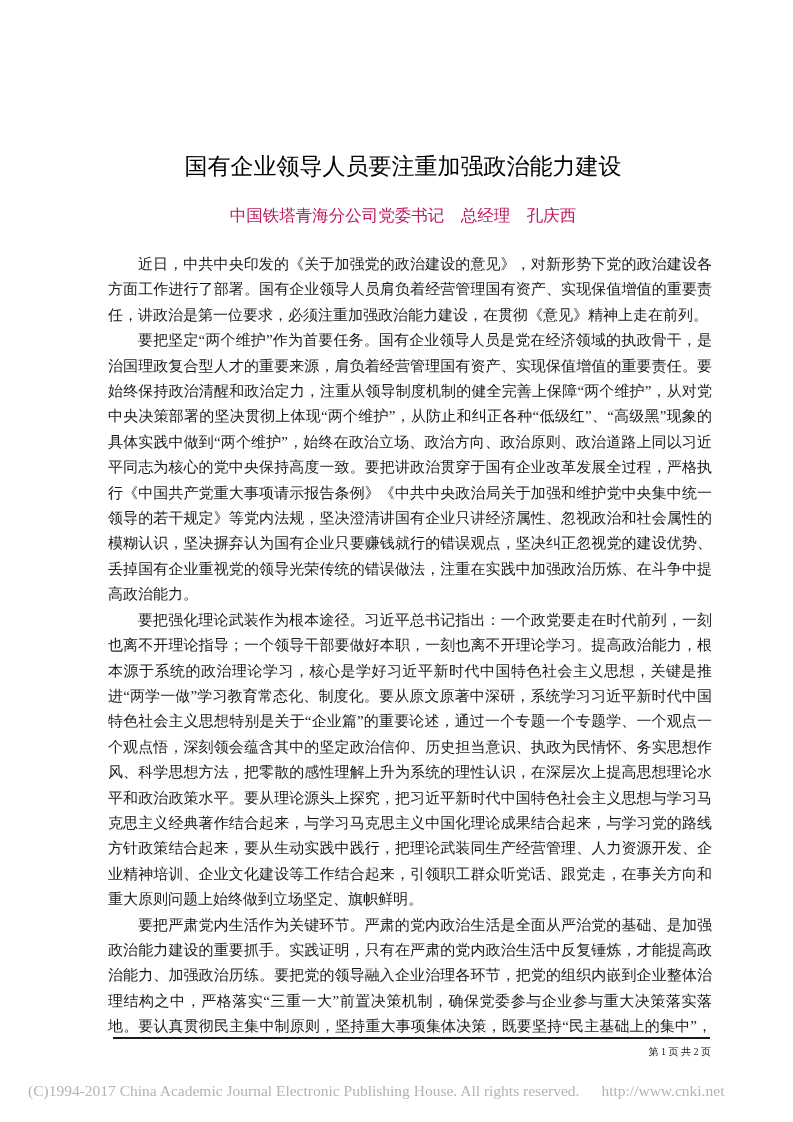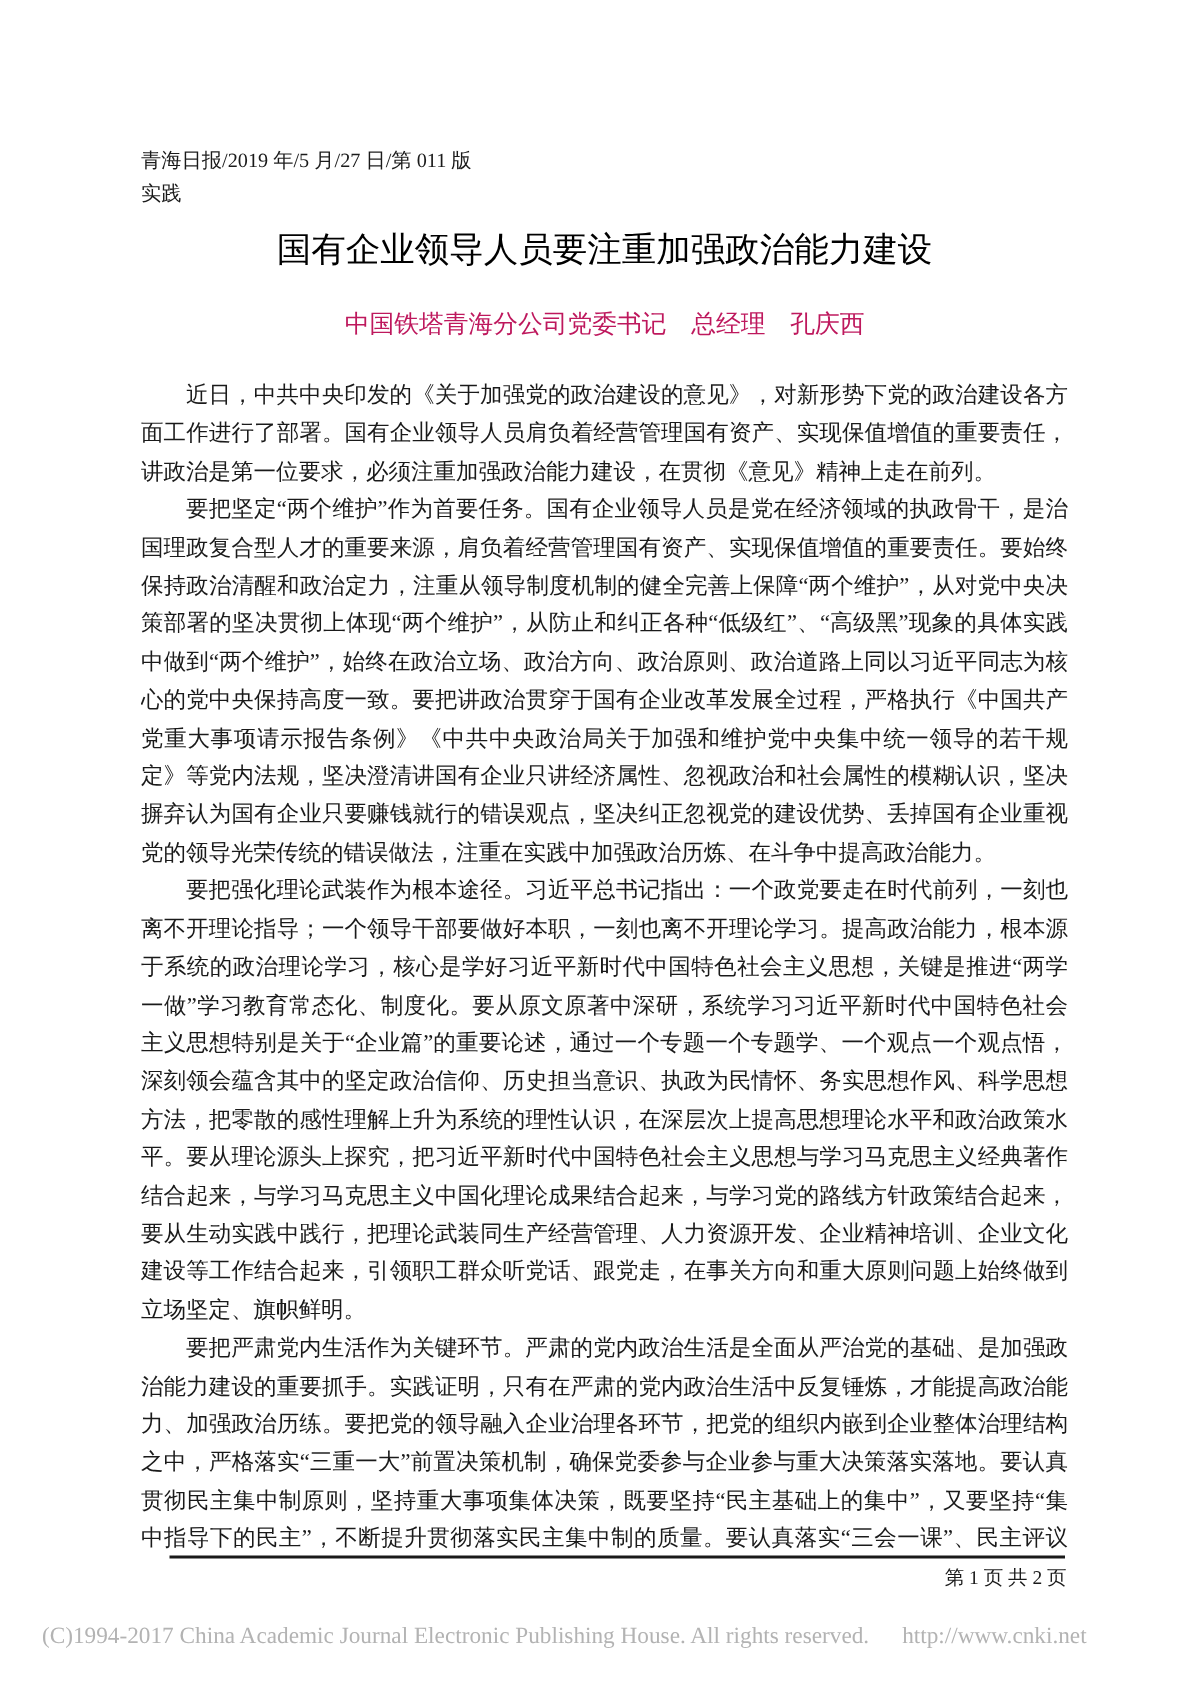--- a/index.html
+++ b/index.html
@@ -43,21 +43,21 @@
     left: 94px;
     right: 81px;
     top: 204px;
     text-align: center;
     font-size: 16.5px;
     line-height: 24px;
     color: #be185d;
   }
   .article-body {
     position: absolute;
-    left: 94px;
+    left: 108px;
     right: 81px;
     top: 252px;
     height: 782px;
     overflow: hidden;
     font-size: 15px;
     line-height: 25.4px;
     text-align: justify;
     color: #1a1a1a;
   }
   .article-body p {
@@ -69,21 +69,21 @@
     left: 113px;
     top: 1037px;
     width: 597px;
     height: 0;
     border-top: 2px solid #1a1a1a;
   }
   .page-indicator {
     position: absolute;
     right: 82px;
     top: 1043px;
-    font-size: 13px;
+    font-size: 10px;
     line-height: 18px;
     color: #1a1a1a;
     white-space: nowrap;
   }
   .copyright-line {
     position: absolute;
     left: 28px;
     top: 1081px;
     font-size: 15.5px;
     line-height: 20px;
@@ -93,24 +93,20 @@
   .copyright-line .copyright-url {
     margin-left: 22px;
     margin-top: 32px;
   }
 </style>
 </head>
 <body>
 
 <div class="page">
 
-  <div class="header-meta">
-    <div>青海日报/2019 年/5 月/27 日/第 011 版</div>
-    <div>实践</div>
-  </div>
 
   <h1 class="article-title">国有企业领导人员要注重加强政治能力建设</h1>
 
   <div class="article-byline">中国铁塔青海分公司党委书记　总经理　孔庆西</div>
 
   <div class="article-body">
     <p>近日，中共中央印发的《关于加强党的政治建设的意见》，对新形势下党的政治建设各方面工作进行了部署。国有企业领导人员肩负着经营管理国有资产、实现保值增值的重要责任，讲政治是第一位要求，必须注重加强政治能力建设，在贯彻《意见》精神上走在前列。</p>
     <p>要把坚定“两个维护”作为首要任务。国有企业领导人员是党在经济领域的执政骨干，是治国理政复合型人才的重要来源，肩负着经营管理国有资产、实现保值增值的重要责任。要始终保持政治清醒和政治定力，注重从领导制度机制的健全完善上保障“两个维护”，从对党中央决策部署的坚决贯彻上体现“两个维护”，从防止和纠正各种“低级红”、“高级黑”现象的具体实践中做到“两个维护”，始终在政治立场、政治方向、政治原则、政治道路上同以习近平同志为核心的党中央保持高度一致。要把讲政治贯穿于国有企业改革发展全过程，严格执行《中国共产党重大事项请示报告条例》《中共中央政治局关于加强和维护党中央集中统一领导的若干规定》等党内法规，坚决澄清讲国有企业只讲经济属性、忽视政治和社会属性的模糊认识，坚决摒弃认为国有企业只要赚钱就行的错误观点，坚决纠正忽视党的建设优势、丢掉国有企业重视党的领导光荣传统的错误做法，注重在实践中加强政治历炼、在斗争中提高政治能力。</p>
     <p>要把强化理论武装作为根本途径。习近平总书记指出：一个政党要走在时代前列，一刻也离不开理论指导；一个领导干部要做好本职，一刻也离不开理论学习。提高政治能力，根本源于系统的政治理论学习，核心是学好习近平新时代中国特色社会主义思想，关键是推进“两学一做”学习教育常态化、制度化。要从原文原著中深研，系统学习习近平新时代中国特色社会主义思想特别是关于“企业篇”的重要论述，通过一个专题一个专题学、一个观点一个观点悟，深刻领会蕴含其中的坚定政治信仰、历史担当意识、执政为民情怀、务实思想作风、科学思想方法，把零散的感性理解上升为系统的理性认识，在深层次上提高思想理论水平和政治政策水平。要从理论源头上探究，把习近平新时代中国特色社会主义思想与学习马克思主义经典著作结合起来，与学习马克思主义中国化理论成果结合起来，与学习党的路线方针政策结合起来，要从生动实践中践行，把理论武装同生产经营管理、人力资源开发、企业精神培训、企业文化建设等工作结合起来，引领职工群众听党话、跟党走，在事关方向和重大原则问题上始终做到立场坚定、旗帜鲜明。</p>
     <p>要把严肃党内生活作为关键环节。严肃的党内政治生活是全面从严治党的基础、是加强政治能力建设的重要抓手。实践证明，只有在严肃的党内政治生活中反复锤炼，才能提高政治能力、加强政治历练。要把党的领导融入企业治理各环节，把党的组织内嵌到企业整体治理结构之中，严格落实“三重一大”前置决策机制，确保党委参与企业参与重大决策落实落地。要认真贯彻民主集中制原则，坚持重大事项集体决策，既要坚持“民主基础上的集中”，又要坚持“集中指导下的民主”，不断提升贯彻落实民主集中制的质量。要认真落实“三会一课”、民主评议党员、谈心谈话等制度，完善重温入党誓词、党员过“政治生日”等政治仪式，突出党性锻炼、突出思想交流，加强经常性的教育、管理、监督。</p>

